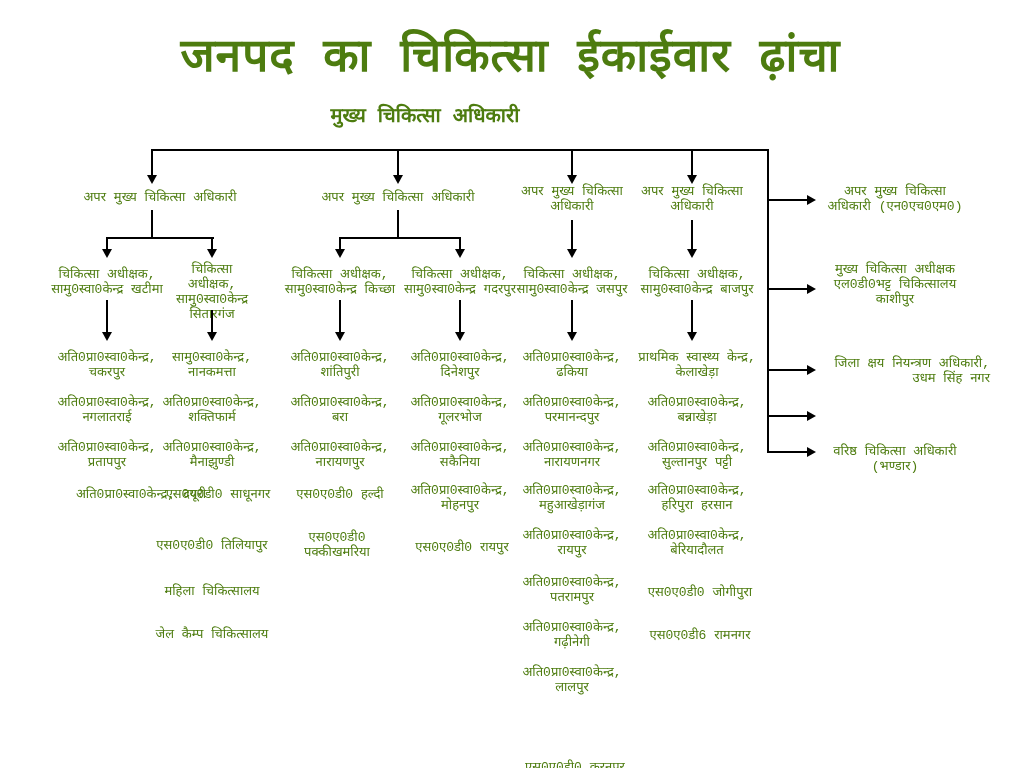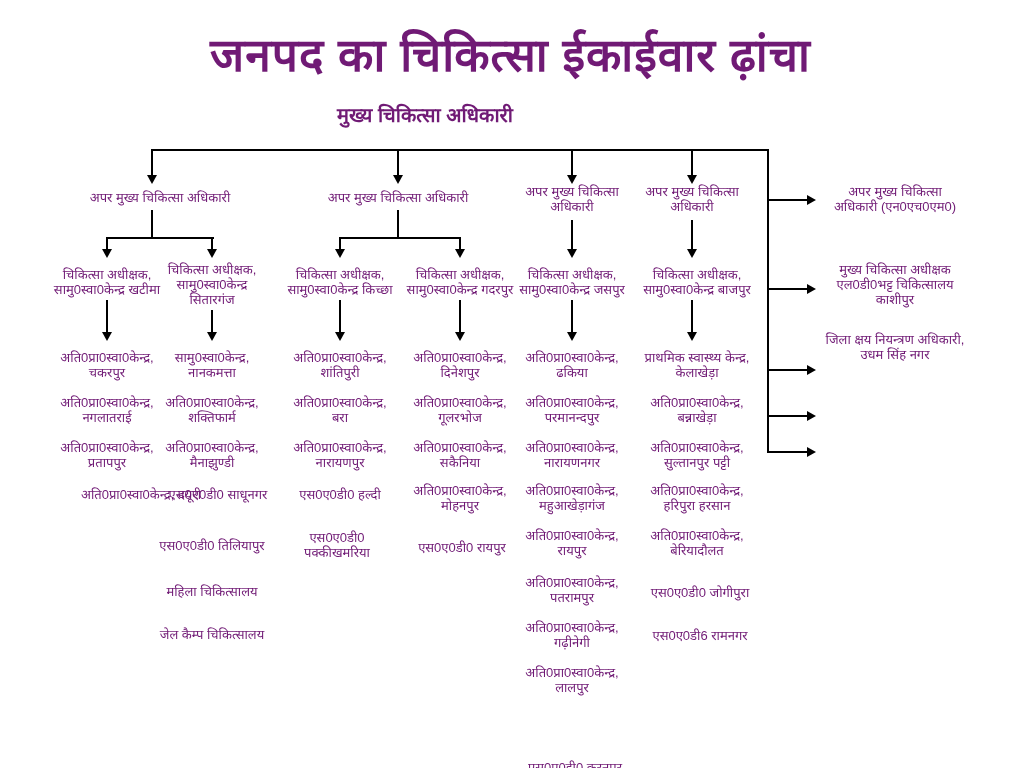--- a/index.html
+++ b/index.html
@@ -1,18 +1,18 @@
 <!DOCTYPE html>
 <html><head>
 <meta charset="utf-8">
 <style>
   html,body { margin:0; padding:0; background:#fff; }
   #stage {
     position:relative; width:1001px; height:768px; background:#ffffff;
-    font-family:Liberation Sans, sans-serif; color:#701a75; overflow:hidden;
+    font-family:Liberation Mono, monospace; color:#4d7c0f; overflow:hidden;
   }
   .ttl {
     position:absolute; left:0; top:22px; width:1021px; text-align:center;
     font-size:46px; font-weight:bold; letter-spacing:1px; white-space:nowrap;
   }
   .sub {
     position:absolute; left:275px; top:101px; width:300px; text-align:center;
     font-size:20px; font-weight:bold; white-space:nowrap;
   }
   .node {
@@ -181,16 +181,18 @@
   <div class="hline" style="left:769px;top:415px;width:39px;"></div>
   <div class="ah-right" style="left:807px;top:411px;"></div>
   <div class="hline" style="left:769px;top:451px;width:39px;"></div>
   <div class="ah-right" style="left:807px;top:447px;"></div>
 
   <div class="node" style="left:815px;top:184px;width:160px;">अपर मुख्य चिकित्सा
 अधिकारी (एन0एच0एम0)</div>
   <div class="node" style="left:805px;top:262px;width:180px;">मुख्य चिकित्सा अधीक्षक
 एल0डी0भट्ट चिकित्सालय
 काशीपुर</div>
-  <div class="node" style="left:800px;top:332px;width:190px;">जिला क्षय नियन्त्रण अधिकारी,
+  <div class="node" style="left:800px;top:356px;width:190px;text-align:right;">जिला क्षय नियन्त्रण अधिकारी,
 उधम सिंह नगर</div>
+  <div class="node" style="left:815px;top:444px;width:160px;">वरिष्ठ चिकित्सा अधिकारी
+(भण्डार)</div>
 
 </div>
 
 </body></html>

